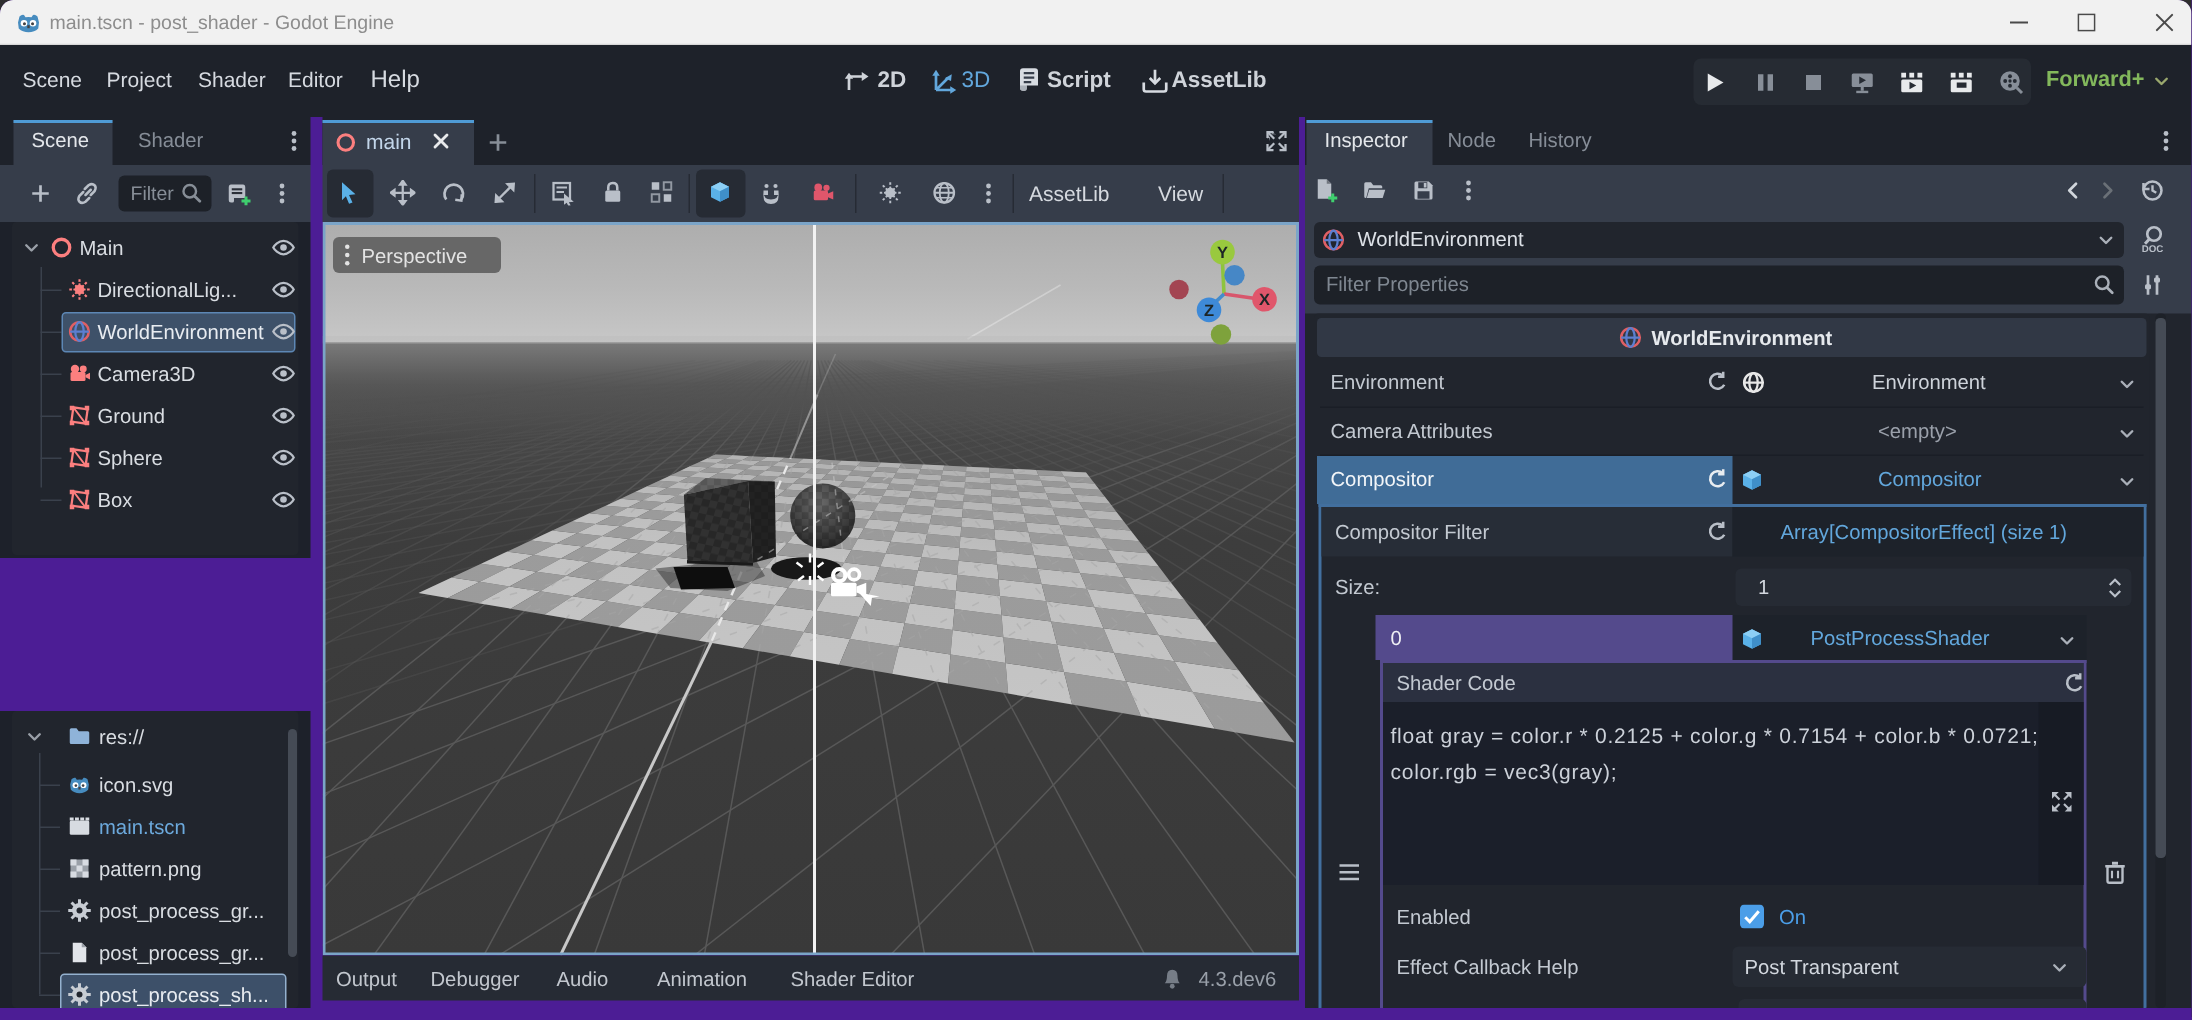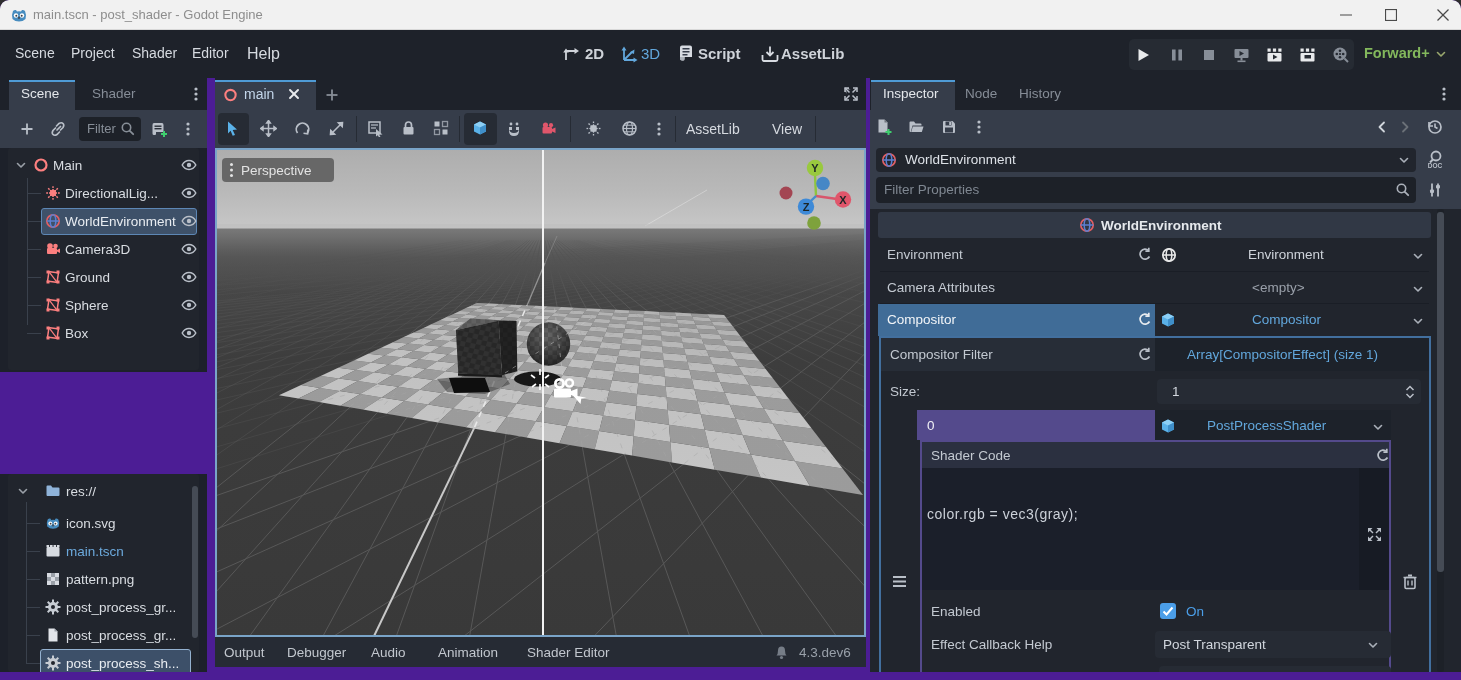--- a/index.html
+++ b/index.html
@@ -1377,20 +1377,21 @@
         <div class="ab" style="left:46px;top:233px;width:467px;height:26px;background:#2b3040"></div>
         <div class="txt" style="left:55px;top:239px">Shader Code</div>
         <div class="ic" style="left:499px;top:239px;width:15px;height:15px">
           <svg width="15" height="15" viewBox="0 0 15 15" xmlns="http://www.w3.org/2000/svg">
             <path d="M11.5 3.5 A5 5 0 1 0 12.5 9.5" fill="none" stroke="#b9bfc8" stroke-width="1.7"></path>
             <path d="M11.8 0.8 L11.8 4.2 L8.4 4.2" fill="none" stroke="#b9bfc8" stroke-width="1.7"></path>
           </svg>
         </div>
         <div class="ab" style="left:46px;top:259px;width:467px;height:122px;background:#1b1f2a"></div>
         <div class="ab" style="left:483px;top:259px;width:30px;height:122px;background:#171b24"></div>
+        <div class="txt" style="left:51px;top:273px;font-size:14px;letter-spacing:0.5px;color:#ccd1d9">float gray = color.r * 0.2125 + color.g * 0.7154 + color.b * 0.0721;</div>
         <div class="txt" style="left:51px;top:297px;font-size:14px;letter-spacing:0.5px;color:#ccd1d9">color.rgb = vec3(gray);</div>
         <div class="ic" style="left:491px;top:318px;width:15px;height:15px">
           <svg width="15" height="15" viewBox="0 0 15 15" xmlns="http://www.w3.org/2000/svg">
             <g fill="#b9bfc8">
               <path d="M1 1 h4.5 L1 5.5 Z"></path>
               <path d="M14 1 v4.5 L9.5 1 Z"></path>
               <path d="M14 14 h-4.5 L14 9.5 Z"></path>
               <path d="M1 14 v-4.5 L5.5 14 Z"></path>
             </g>
 <g stroke="#b9bfc8" stroke-width="1.4">

